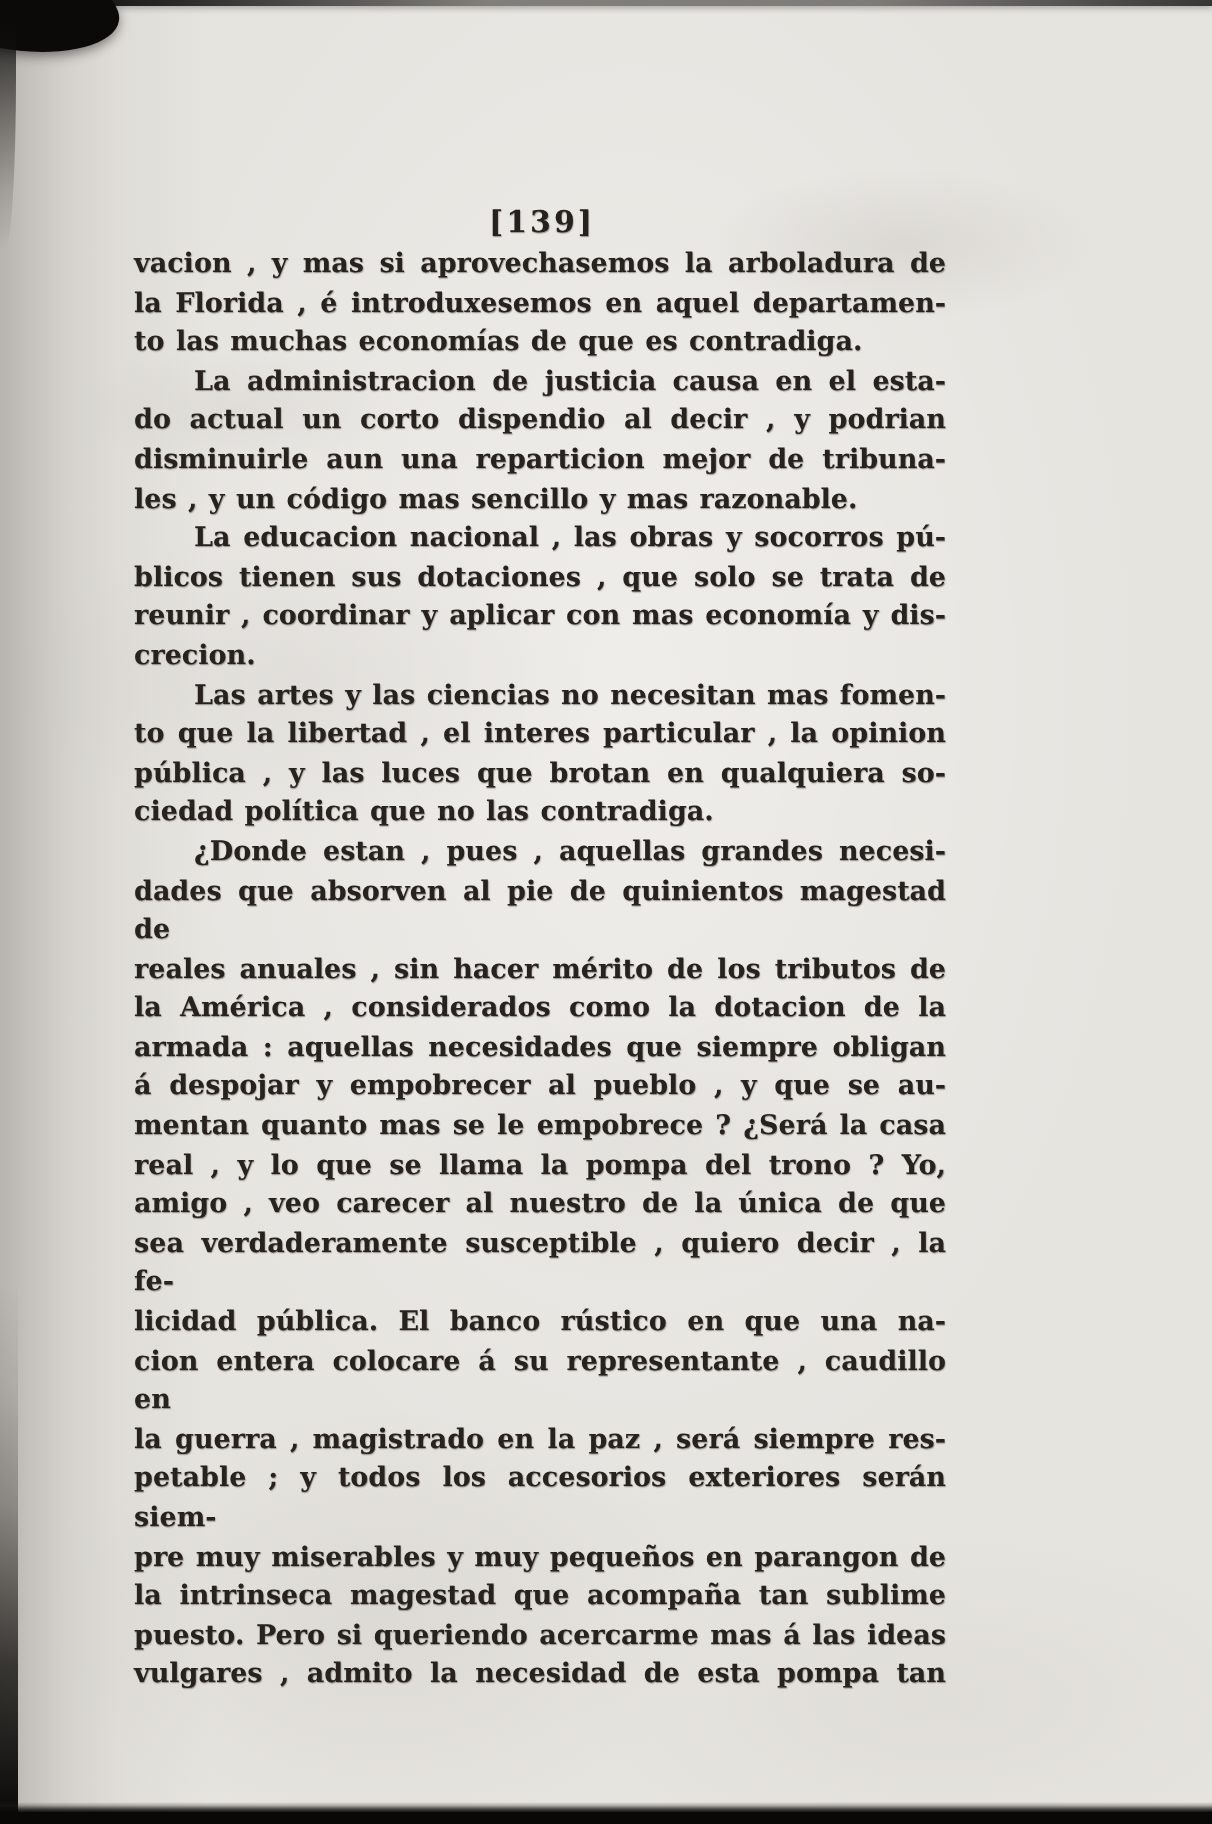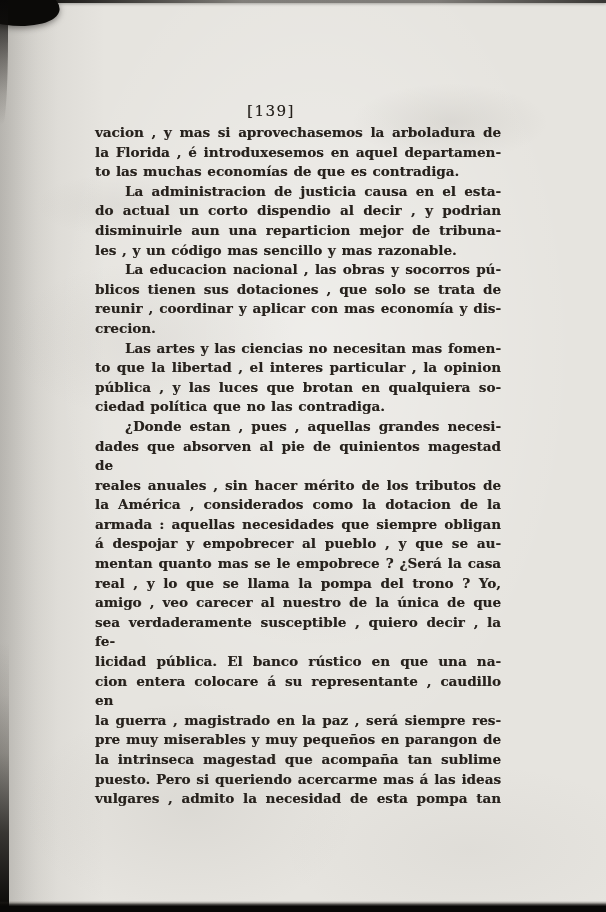--- a/index.html
+++ b/index.html
@@ -59,33 +59,32 @@
   }
   .gutter-left-soft {
     position: absolute; top: 0; bottom: 0; left: 0; width: 58px;
     background: linear-gradient(to right,
       rgba(66,63,58,0.14), rgba(90,87,80,0.06) 45%, transparent);
   }
   
   .page-number {
     position: absolute; top: 102px; left: 68px; width: 406px;
     text-align: center;
-    font-size: 15px; font-weight: normal;
+    font-size: 15px; font-weight: bold;
     letter-spacing: 1.5px;
     color: #26211c;
     text-shadow: 0.3px 0.3px 0.6px rgba(40,34,28,0.45);
   }
   .text-block {
     position: absolute; top: 123px; left: 67px; width: 406px;
     font-size: 13.5px; font-weight: bold;
     line-height: 19.6px;
     color: #27221d;
     text-shadow: 0.3px 0.3px 0.6px rgba(40,34,28,0.45);
     word-spacing: 1px;
-    margin-left: 28px;
   }
   .text-block .line {
     text-align: justify;
     text-align-last: justify;
   }
   .text-block .line.para-end {
     text-align-last: left;
   }
   .text-block .line.indent {
     text-indent: 30px;
@@ -126,18 +125,19 @@
       <div class="line">la América , considerados como la dotacion de la</div>
       <div class="line">armada : aquellas necesidades que siempre obligan</div>
       <div class="line">á despojar y empobrecer al pueblo , y que se au-</div>
       <div class="line">mentan quanto mas se le empobrece ? ¿Será la casa</div>
       <div class="line">real , y lo que se llama la pompa del trono ? Yo,</div>
       <div class="line">amigo , veo carecer al nuestro de la única de que</div>
       <div class="line">sea verdaderamente susceptible , quiero decir , la fe-</div>
       <div class="line">licidad pública. El banco rústico en que una na-</div>
       <div class="line">cion entera colocare á su representante , caudillo en</div>
       <div class="line">la guerra , magistrado en la paz , será siempre res-</div>
+      <div class="line">petable ; y todos los accesorios exteriores serán siem-</div>
       <div class="line">pre muy miserables y muy pequeños en parangon de</div>
       <div class="line">la intrinseca magestad que acompaña tan sublime</div>
       <div class="line">puesto. Pero si queriendo acercarme mas á las ideas</div>
       <div class="line">vulgares , admito la necesidad de esta pompa tan</div>
     </div>
 </div>
 
 </body></html>

